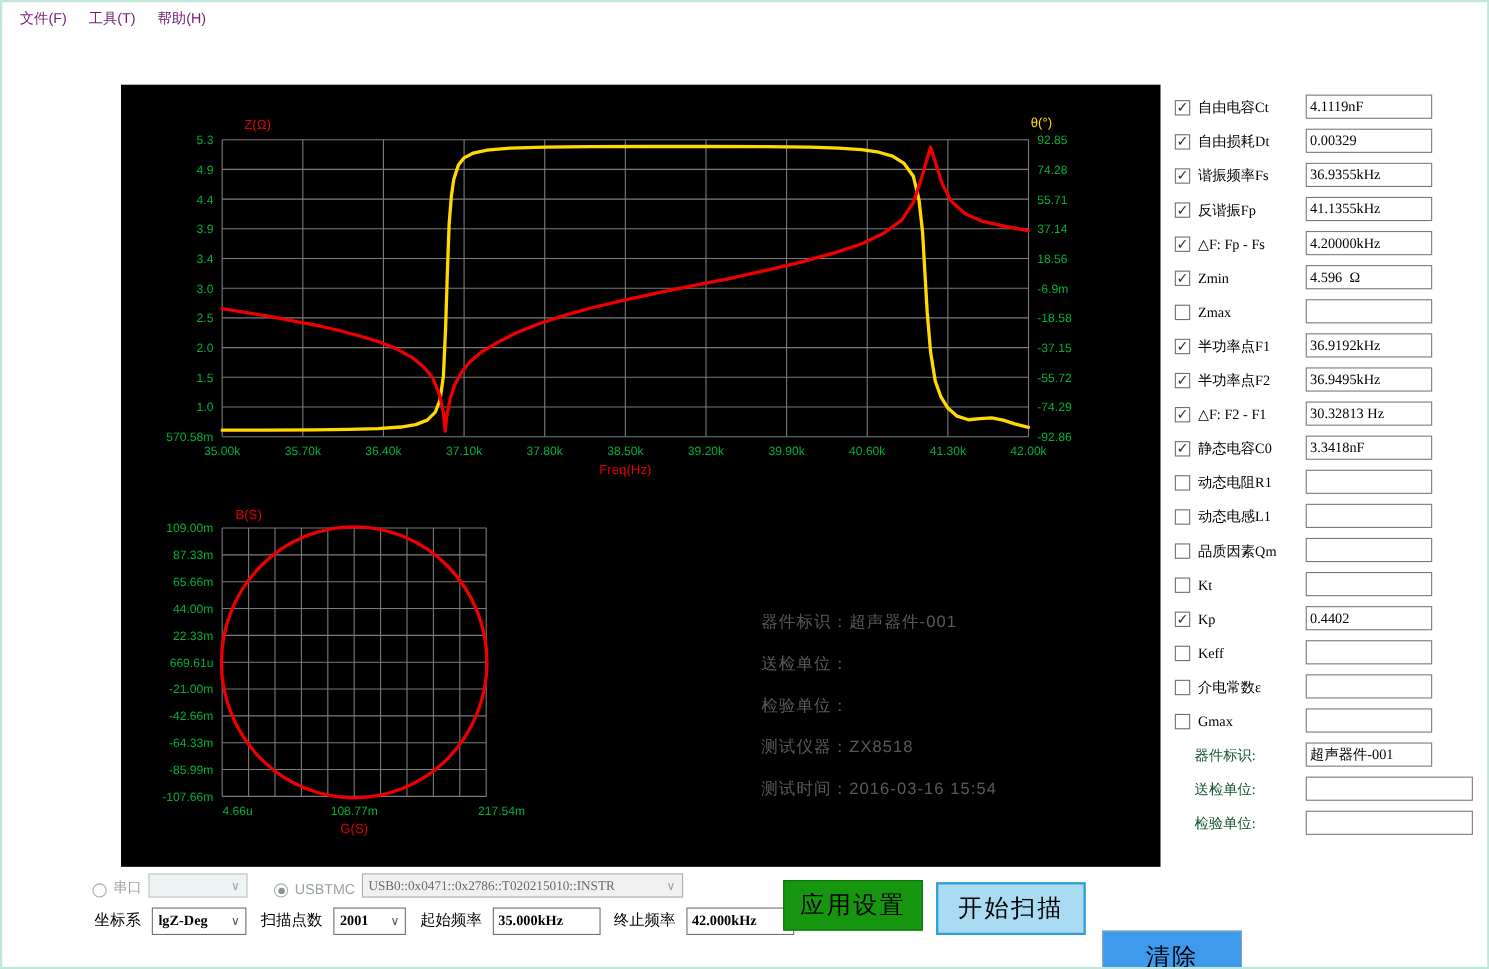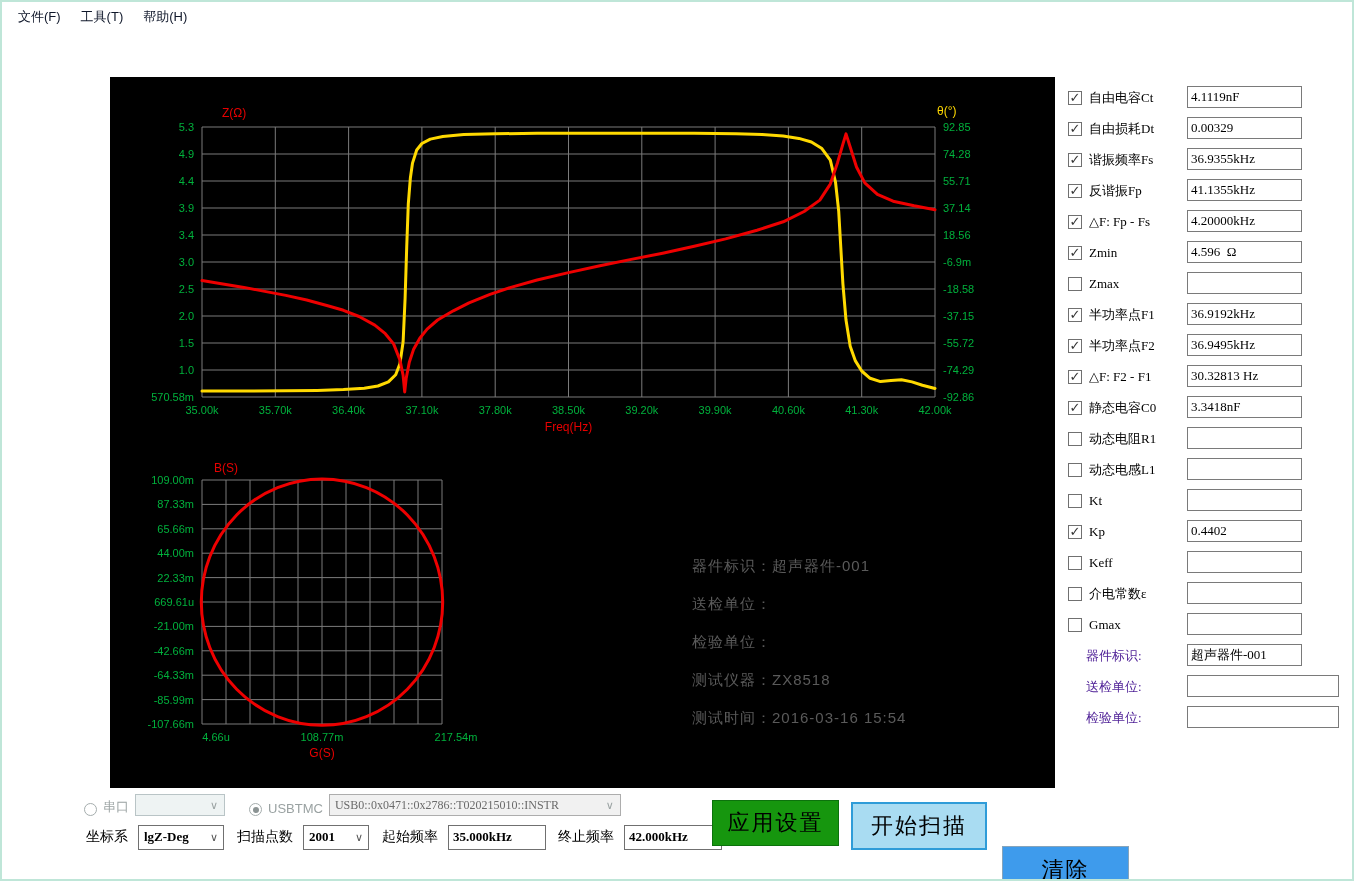--- a/index.html
+++ b/index.html
@@ -10,32 +10,32 @@
   .titlebar{position:relative;height:36px;display:flex;align-items:center;padding-left:10px;background:#ffffff;}
   .app-icon{width:18px;height:16px;margin-right:8px;}
   .title-text{font-size:13px;color:#000;}
   .winbtn{position:absolute;top:0;width:30px;height:34px;display:flex;align-items:center;justify-content:center;
     font-size:14px;color:#222;cursor:default;}
   .win-min{right:126px;}
   .win-max{right:72px;font-size:13px;}
   .win-close{right:16px;font-size:15px;}
   
   .menubar{height:30px;display:flex;align-items:center;padding-left:6px;}
-  .menu-item{font-size:13px;color:#0f172a;padding:4px 10px;}
+  .menu-item{font-size:13px;color:#701a75;padding:4px 10px;}
   
   .plot-panel{position:absolute;left:108px;top:75px;width:945px;height:711px;background:#000;}
   .device-info{position:absolute;left:582px;top:470px;font-size:15px;line-height:38px;letter-spacing:1px;}
   .device-info div{white-space:nowrap;}
   
   .right-panel{position:absolute;left:1066px;top:80px;width:286px;}
   .prow{position:relative;height:31px;display:flex;align-items:center;}
   .cb{width:14px;height:14px;border:1px solid #707070;background:#fff;margin-right:7px;
       font-size:13px;line-height:12px;text-align:center;color:#333;flex:0 0 14px;}
   .plabel{font-family:"Liberation Serif",serif;font-size:13px;color:#000;white-space:nowrap;}
-  .ilabel{font-family:"Liberation Serif",serif;font-size:13px;color:#4c1d95;padding-left:18px;white-space:nowrap;}
+  .ilabel{font-family:"Liberation Serif",serif;font-size:13px;color:#14532d;padding-left:18px;white-space:nowrap;}
   .pvalue{position:absolute;left:119px;top:4px;width:115px;height:22px;border:1px solid #7a7a7a;
       font-family:"Liberation Serif",serif;font-size:13px;padding:0 3px;background:#fff;}
   .pvalue.wide{width:152px;}
   
   .conn-row{position:absolute;left:82px;top:792px;height:22px;display:flex;align-items:flex-end;}
   .radio{width:13px;height:13px;border:1px solid #a5adad;border-radius:50%;background:#fff;
       display:inline-flex;align-items:center;justify-content:center;flex:0 0 13px;}
   .radio .dot{width:6px;height:6px;border-radius:50%;background:#8b9393;}
   .gray-label{font-size:13px;color:#9aa2a2;margin:0 6px;white-space:nowrap;}
   .combo{height:22px;border:1px solid #b9c4c6;background:#eef3f3;display:inline-flex;align-items:center;
@@ -244,20 +244,25 @@
         <span class="plabel">动态电阻R1</span>
         <input class="pvalue" style="">
       </div>
       <div class="prow">
         <span class="cb"></span>
         <span class="plabel">动态电感L1</span>
         <input class="pvalue" style="">
       </div>
       <div class="prow">
         <span class="cb"></span>
+        <span class="plabel">品质因素Qm</span>
+        <input class="pvalue" style="">
+      </div>
+      <div class="prow">
+        <span class="cb"></span>
         <span class="plabel">Kt</span>
         <input class="pvalue" style="">
       </div>
       <div class="prow">
         <span class="cb">✓</span>
         <span class="plabel">Kp</span>
         <input class="pvalue" value="0.4402" style="">
       </div>
       <div class="prow">
         <span class="cb"></span>

